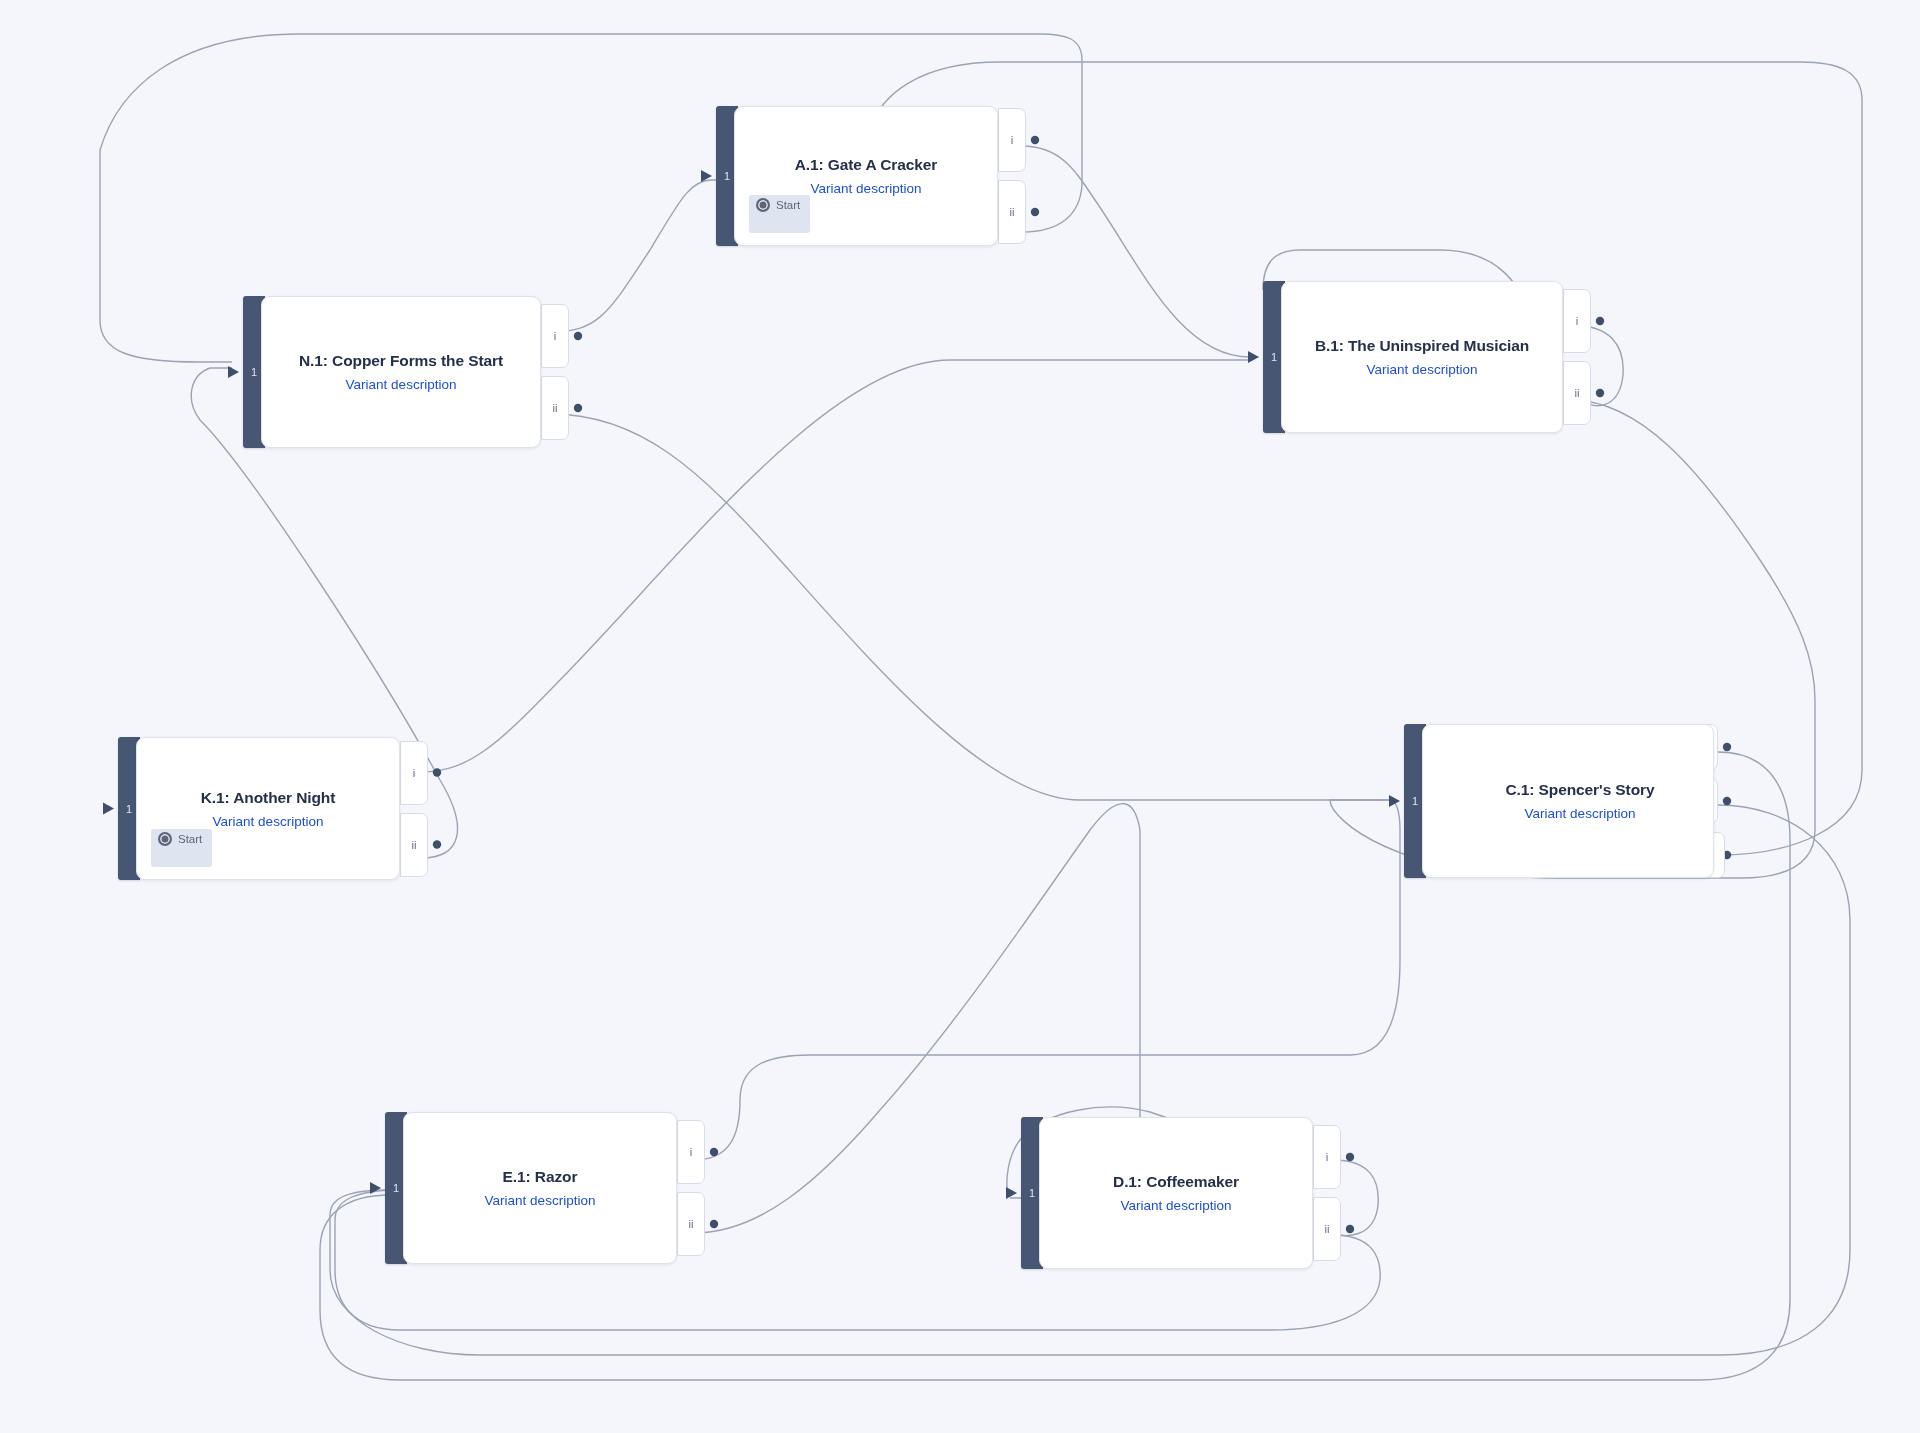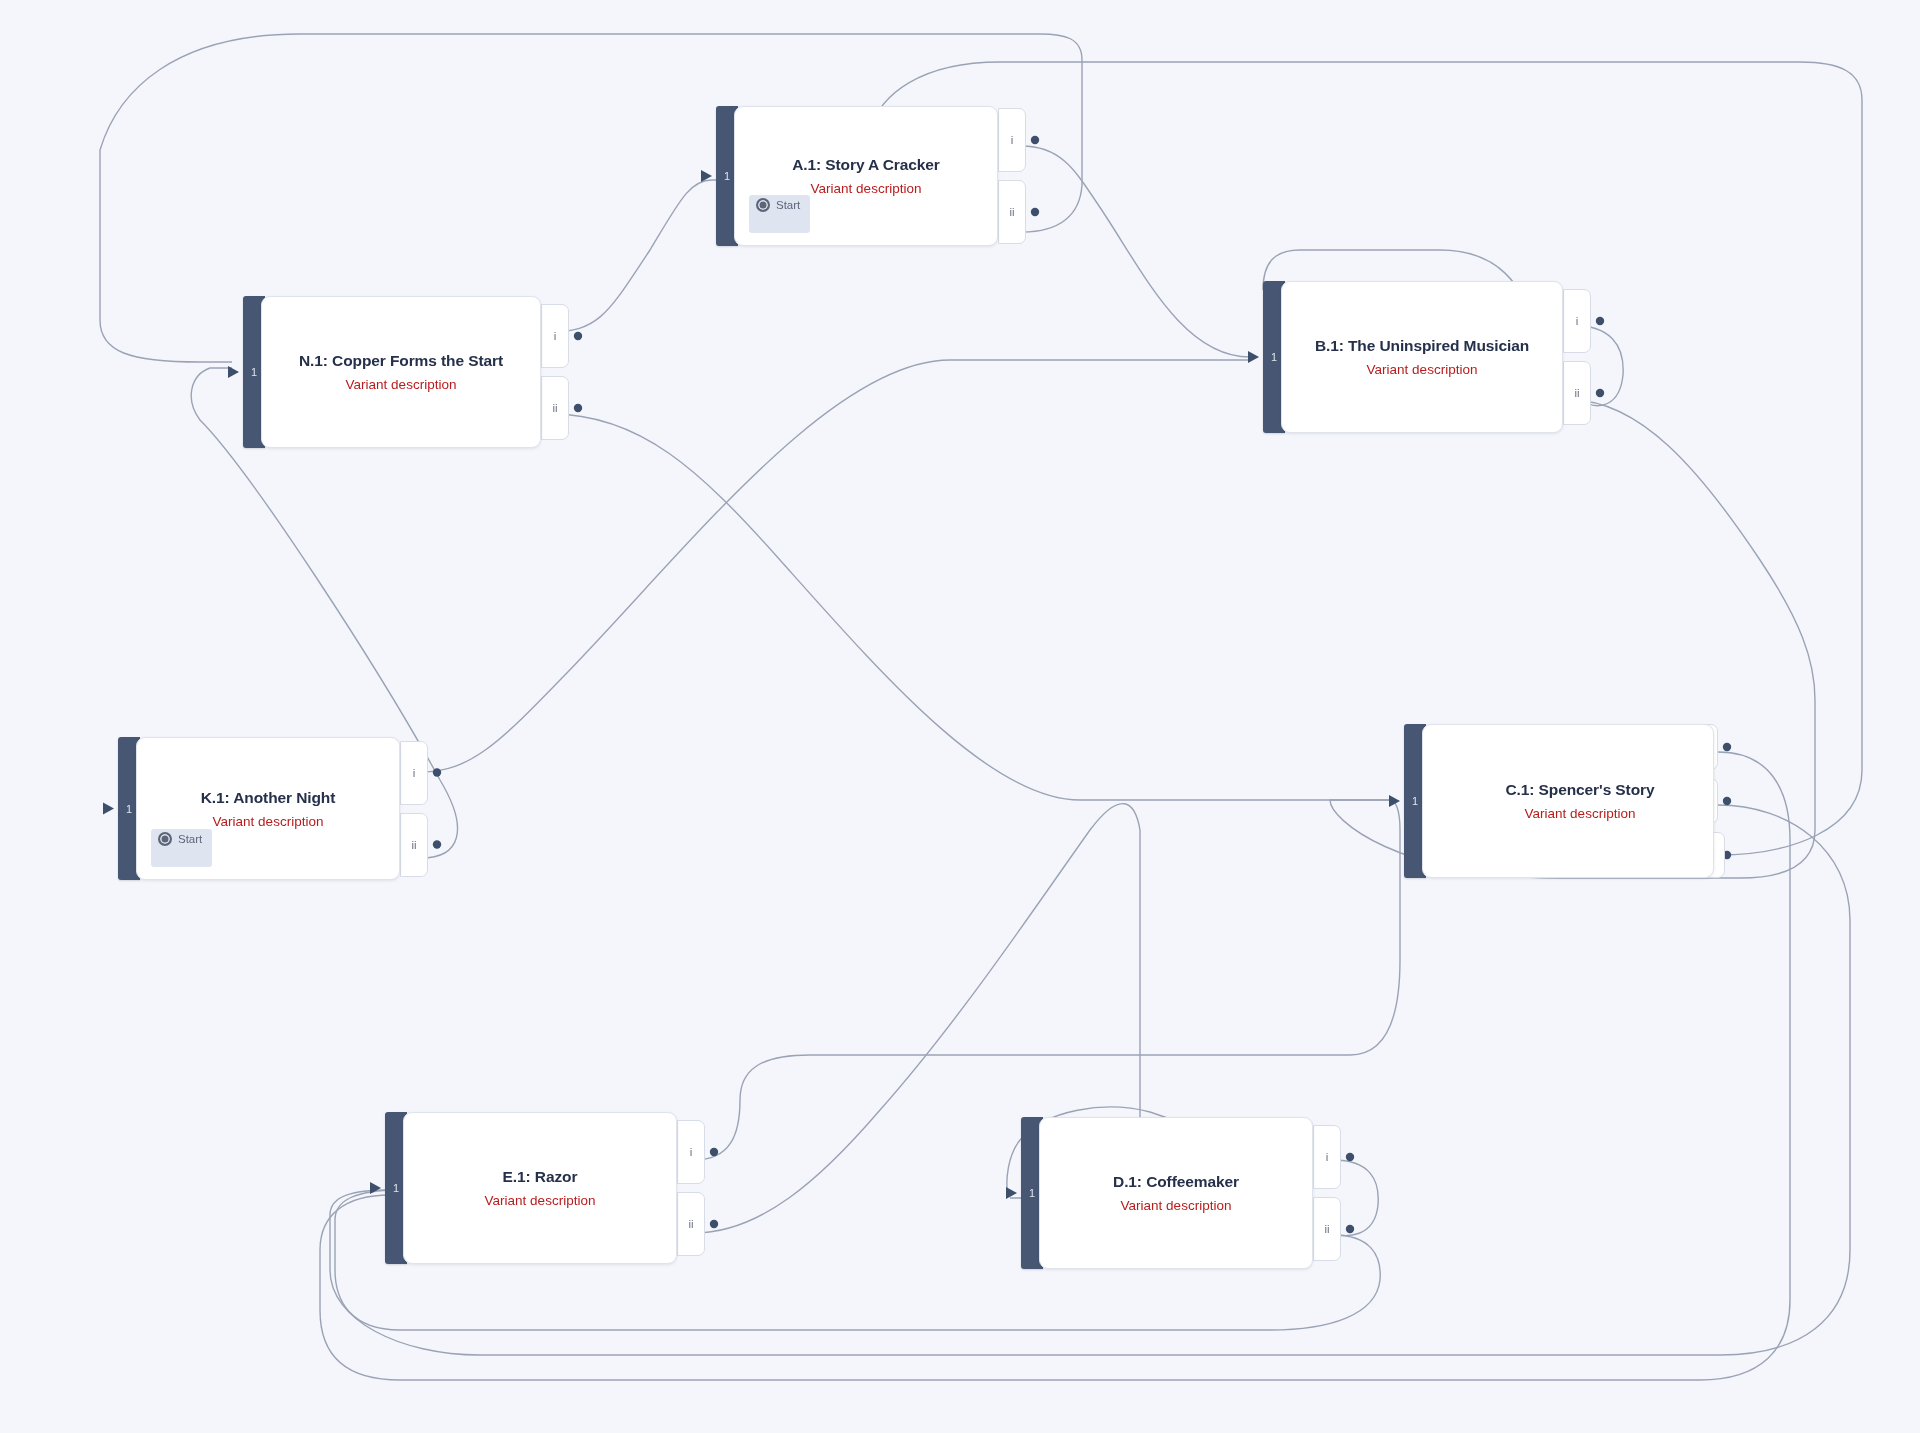--- a/index.html
+++ b/index.html
@@ -67,21 +67,21 @@
   }
   .node-title {
     font-size: 15.5px;
     font-weight: bold;
     color: #25304a;
     letter-spacing: -0.1px;
     text-align: center;
   }
   .node-desc {
     font-size: 13.5px;
-    color: #b91c1c;
+    color: #1d4ed8;
     margin-top: 7px;
     text-align: center;
   }
   .start-badge {
     position: absolute;
     left: 14px;
     bottom: 12px;
     background: #dfe5f0;
     border-radius: 3px;
     padding: 3px 10px 21px 7px;
@@ -167,21 +167,21 @@
       <path d="M 1389 795 L 1400 801 L 1389 807 Z" class="edge-arrow"></path>
       <path d="M 370 1182 L 381 1188 L 370 1194 Z" class="edge-arrow"></path>
       <path d="M 1006 1187 L 1017 1193 L 1006 1199 Z" class="edge-arrow"></path>
     </svg>
   <div id="node-layer">
       <div class="node" style="left: 716px; top: 106px; height: 140px;">
         <div class="node-inport">
           <span>1</span>
         </div>
         <div class="node-body" style="width: 262px;">
-          <div class="node-title">A.1: Story A Cracker</div>
+          <div class="node-title">A.1: Gate A Cracker</div>
           <div class="node-desc">Variant description</div>
           <div class="start-badge">
             <span class="dot-icon"></span>
             <span>Start</span>
           </div>
         </div>
         <div class="outports" style="left: 282px;">
           <div class="outport" style="height: 62px;">
             <span>i</span>
           </div>

